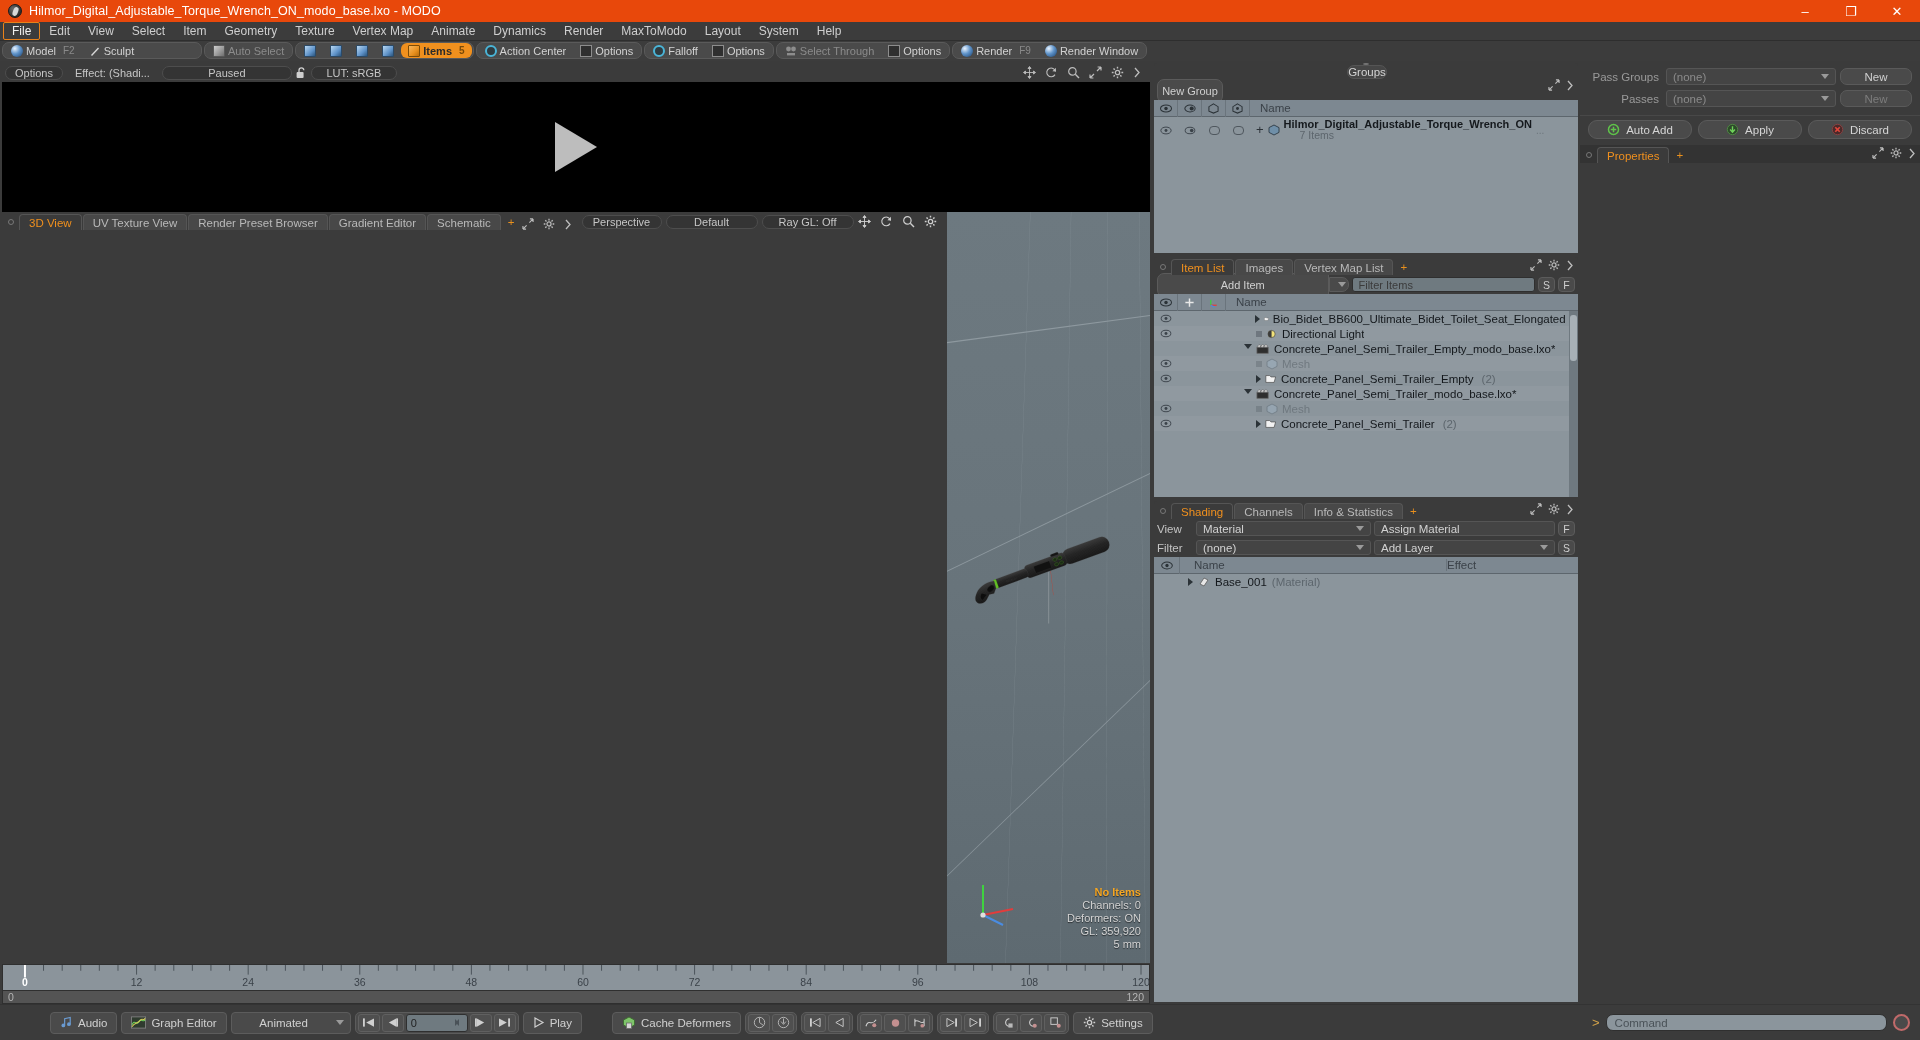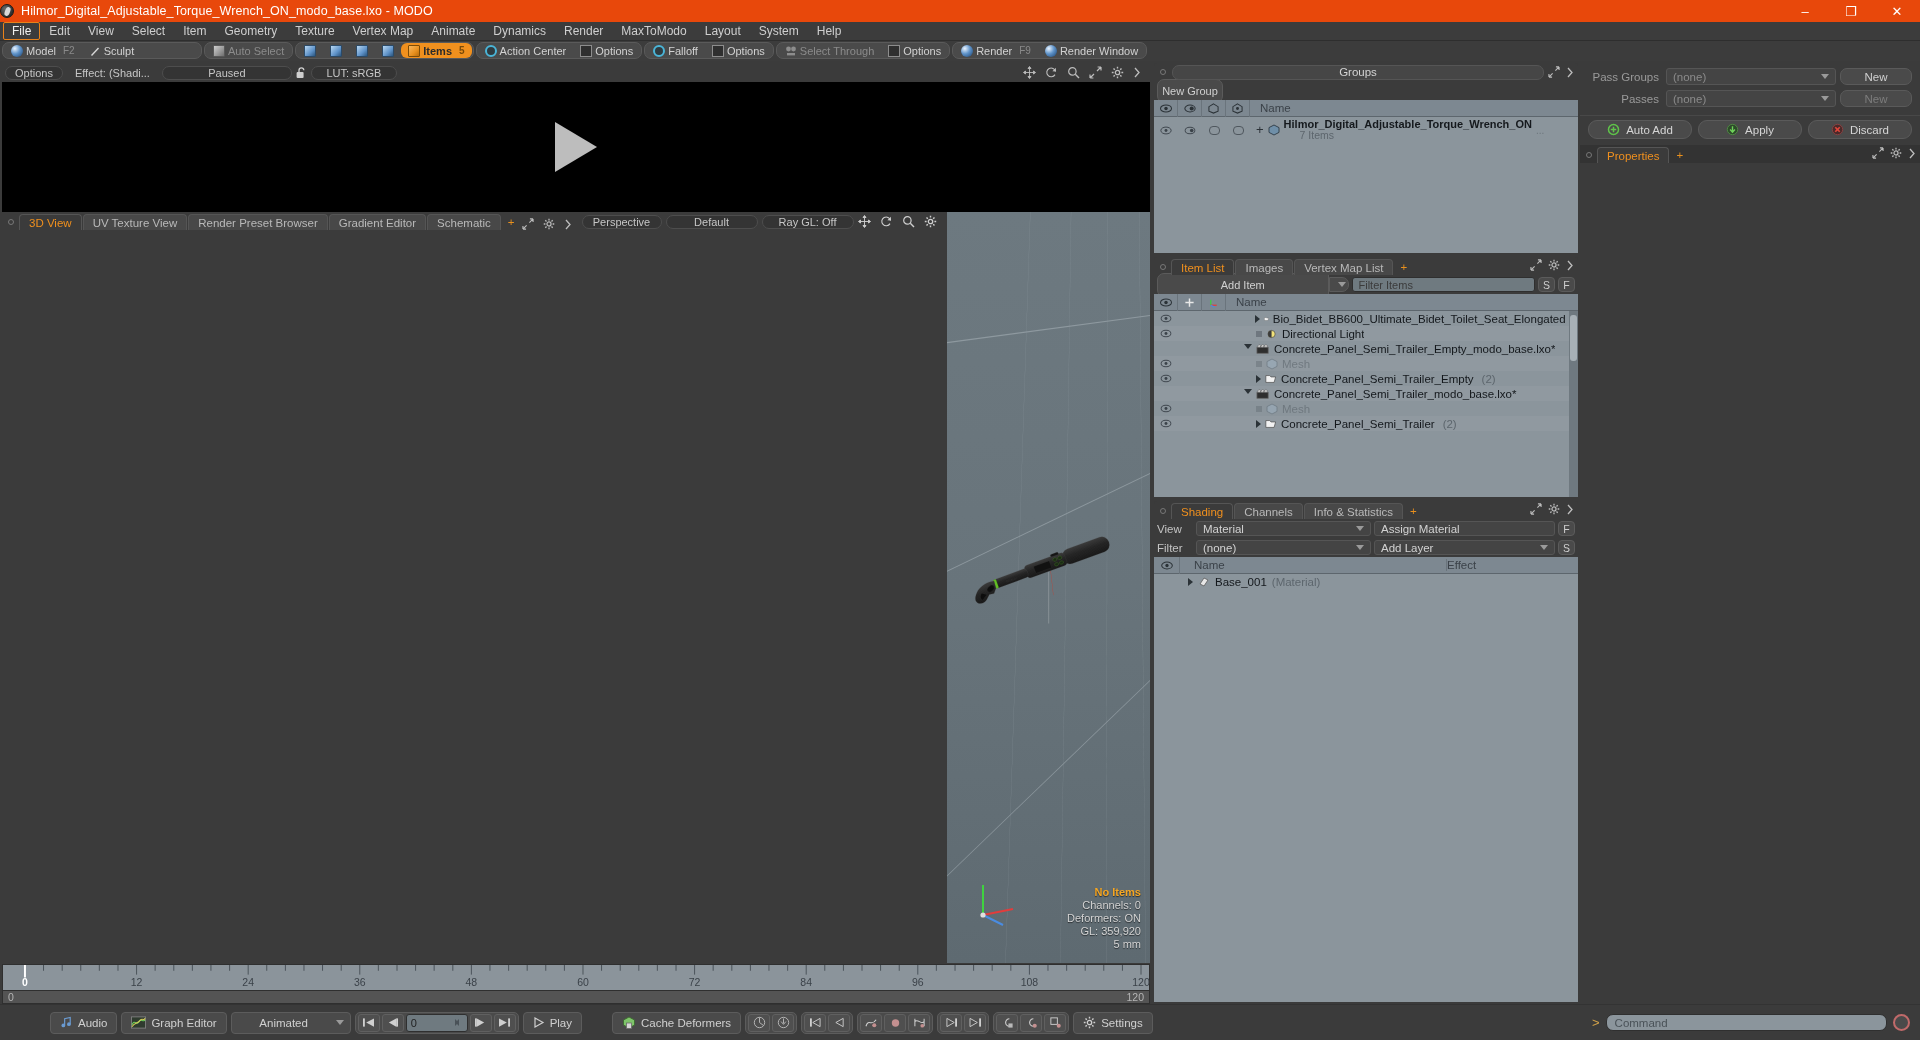--- a/index.html
+++ b/index.html
@@ -7,21 +7,21 @@
     width:1920px; height:1040px; overflow:hidden;
     background:#3b3b3b;
     font-family:"Liberation Sans", sans-serif;
     font-size:12px;
     color:#c9c9c9;
     -webkit-font-smoothing:antialiased;
   }
   
   #titlebar{
     height:22px; background:#e8480b; display:flex; align-items:center;
-    padding-left:0; color:#fff; position:relative;
+    padding-left:8px; color:#fff; position:relative;
   }
   #titlebar .app-icon{
     width:14px;height:14px;border-radius:50%;
     background:radial-gradient(circle at 35% 32%, #6b6b6b 0%, #2a2a2a 75%);
     border:1px solid #1a1a1a; margin-right:7px; position:relative; flex:0 0 auto;
   }
   #titlebar .app-icon:after{
     content:""; position:absolute; left:4px; top:2px; width:5px; height:9px;
     background:#d8d8d8; border-radius:40%; transform:rotate(20deg);
   }
@@ -110,21 +110,21 @@
              display:flex;align-items:center;justify-content:space-between;padding:0 4px;font-size:11px;color:#1f1f1f;}
   .selcombo{ height:22px; background:#4a4a4a;border:1px solid #5c5c5c;border-radius:4px;
              display:flex;align-items:center;justify-content:space-between;padding:0 6px;font-size:11.5px;
              color:#d0d0d0; min-width:100px;}
   .caret{ width:0;height:0;border-left:4px solid transparent;border-right:4px solid transparent;
           border-top:5px solid #9a9a9a; margin-left:6px;}
 
   
   .panel{ margin:2px; background:#3b3b3b; display:flex; flex-direction:column; border-radius:3px;}
   .paneltabs{ height:18px; display:flex; align-items:flex-end; padding-left:6px; position:relative;}
-  .paneltitlebar{ height:18px; display:flex; align-items:center; padding-left:6px; position:relative;}
+  .paneltitlebar{ height:18px; display:flex; align-items:center; padding-left:6px; position:relative;flex-direction:column;}
   .titlepill{ flex:1; height:15px; background:#464646; border:1px solid #555; border-radius:7px;
               display:flex;align-items:center;justify-content:center;font-size:11.5px;color:#d4d4d4;margin-right:4px;}
   .panel-tools{ position:absolute; right:4px; top:2px; display:flex; gap:6px; align-items:center; color:#b9b9b9;}
   .subbar{ height:19px; display:flex; align-items:center; gap:3px; padding:2px 3px; background:#3b3b3b;}
   .btn-wide{ flex:1; height:24px; background:#4a4a4a;border:1px solid #5b5b5b;border-radius:7px;
              display:flex;align-items:center;justify-content:center;font-size:11px;color:#d0d0d0;}
   .dropbtn{ width:20px;height:15px;background:#4a4a4a;border:1px solid #5b5b5b;border-radius:7px;
             display:flex;align-items:center;justify-content:center;}
   .textfield{ flex:1;height:15px;background:#6f7a80;border:1px solid #2f2f2f;border-radius:3px;
               display:flex;align-items:center;padding:0 6px;font-size:11px;color:#3b3b3b;}

